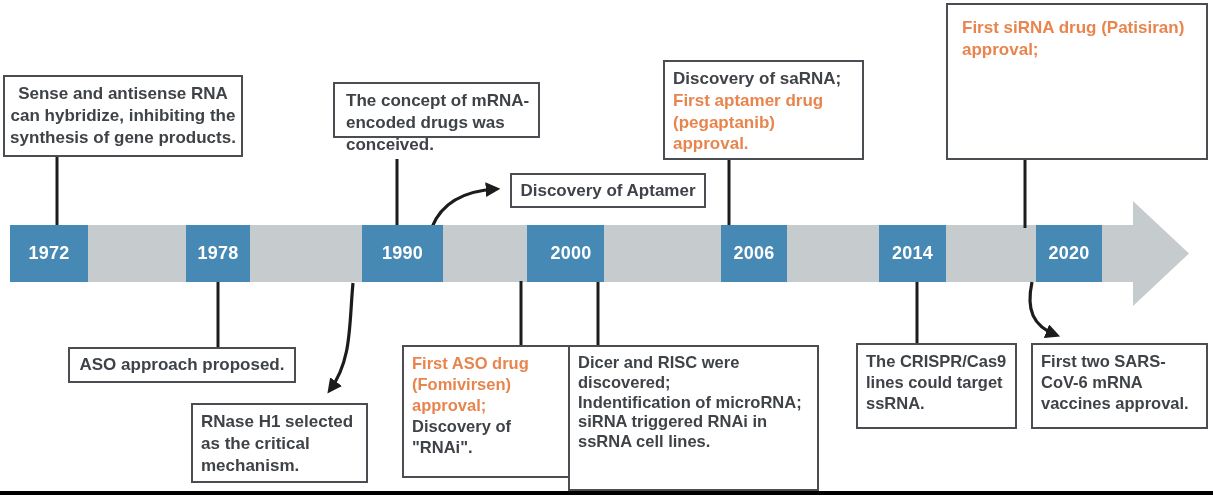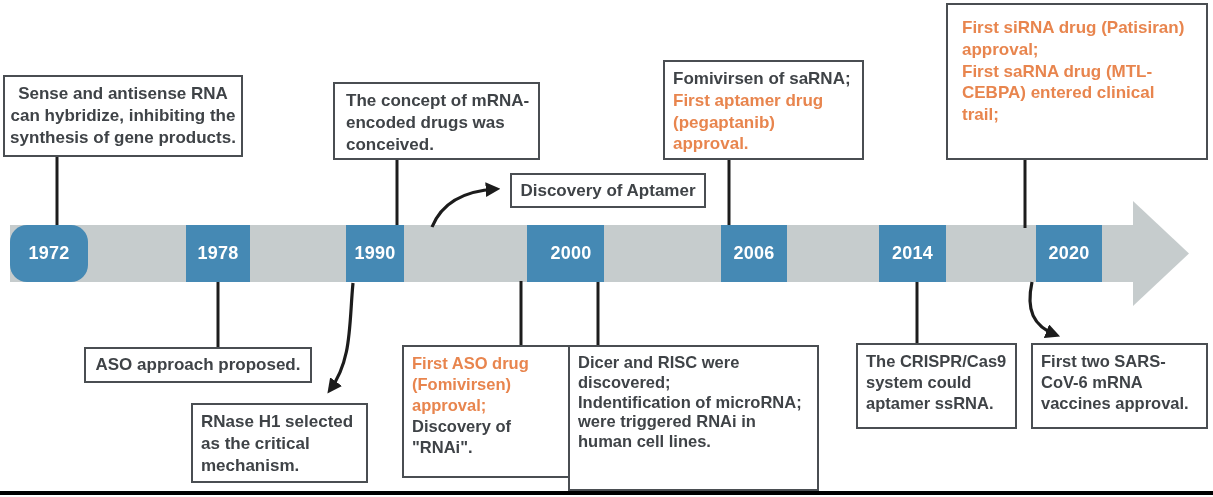--- a/index.html
+++ b/index.html
@@ -72,71 +72,70 @@
       <line x1="1025" y1="158" x2="1025" y2="228"></line>
     </g>
 
     <g stroke="#1c1c1c" stroke-width="3.2" fill="none">
       <path d="M353,283 C349,325 352,360 330,390" marker-end="url(#ah)"></path>
       <path d="M432,227 C441,205 461,191 496,189" marker-end="url(#ah)"></path>
       <path d="M1032,282 C1026,310 1033,326 1056,335" marker-end="url(#ah)"></path>
     </g>
   </svg>
 
-  <div class="yearbox" style="left:10px;width:78px;border-radius:17px;">1972</div>
+  <div class="yearbox" style="left:10px;width:78px;">1972</div>
   <div class="yearbox" style="left:186px;width:64px;text-align:right;">1978</div>
-  <div class="yearbox" style="left:346px;width:58px;">1990</div>
+  <div class="yearbox" style="left:362px;width:81px;">1990</div>
   <div class="yearbox" style="left:527px;width:66px;padding-left:11px;">2000</div>
   <div class="yearbox" style="left:697px;width:66px;margin-left:24px;">2006</div>
   <div class="yearbox" style="left:879px;width:67px;">2014</div>
   <div class="yearbox" style="left:1036px;width:66px;text-align:center;">2020</div>
 
   <div class="evbox center" style="left:3px;top:75px;width:240px;height:82px;padding:2px 4px;">
     <p>Sense and antisense RNA can hybridize, inhibiting the synthesis of gene products.</p>
   </div>
 
-  <div class="evbox pad" style="left:333px;top:82px;width:207px;height:78px;padding-left:11px;">
+  <div class="evbox pad" style="left:333px;top:82px;width:207px;height:56px;padding-left:11px;">
     <p>The concept of mRNA-encoded drugs was conceived.</p>
   </div>
 
   <div class="evbox center" style="left:510px;top:173px;width:196px;height:35px;">
     <p>Discovery of Aptamer</p>
   </div>
 
   <div class="evbox pad" style="left:663px;top:60px;width:201px;height:100px;">
-    <p>Fomivirsen of saRNA;</p>
+    <p>Discovery of saRNA;</p>
     <p class="orange gap-md">First aptamer drug (pegaptanib) approval.</p>
   </div>
 
   <div class="evbox" style="left:946px;top:3px;width:262px;height:157px;padding:12px 14px;">
     <p class="orange">First siRNA drug (Patisiran) approval;</p>
-    <p class="orange gap-lg">First saRNA drug (MTL-CEBPA) entered clinical trail;</p>
   </div>
 
-  <div class="evbox center" style="left:68px;top:347px;width:228px;height:36px;margin-left:16px;">
+  <div class="evbox center" style="left:68px;top:347px;width:228px;height:36px;">
     <p>ASO approach proposed.</p>
   </div>
 
   <div class="evbox pad" style="left:191px;top:403px;width:177px;height:80px;">
     <p>RNase H1 selected as the critical mechanism.</p>
   </div>
 
   <div class="evbox pad fs16" style="left:402px;top:345px;width:180px;height:133px;">
     <p class="orange">First ASO drug (Fomivirsen) approval;</p>
     <p class="gap-lg">Discovery of "RNAi".</p>
   </div>
 
   <div class="evbox pad fs16" style="left:568px;top:345px;width:251px;height:146px;line-height:1.2;">
     <p>Dicer and RISC were discovered;</p>
     <p class="gap-sm">Indentification of microRNA;</p>
-    <p class="gap-sm">were triggered RNAi in human cell lines.</p>
+    <p class="gap-sm">siRNA triggered RNAi in ssRNA cell lines.</p>
   </div>
 
   <div class="evbox pad fs16" style="left:856px;top:343px;width:161px;height:86px;">
-    <p>The CRISPR/Cas9 system could aptamer ssRNA.</p>
+    <p>The CRISPR/Cas9 lines could target ssRNA.</p>
   </div>
 
   <div class="evbox pad fs16" style="left:1031px;top:343px;width:177px;height:86px;">
     <p>First two SARS-CoV-6 mRNA vaccines approval.</p>
   </div>
 
   <div class="bottom-rule"></div>
 
 </div>
 

